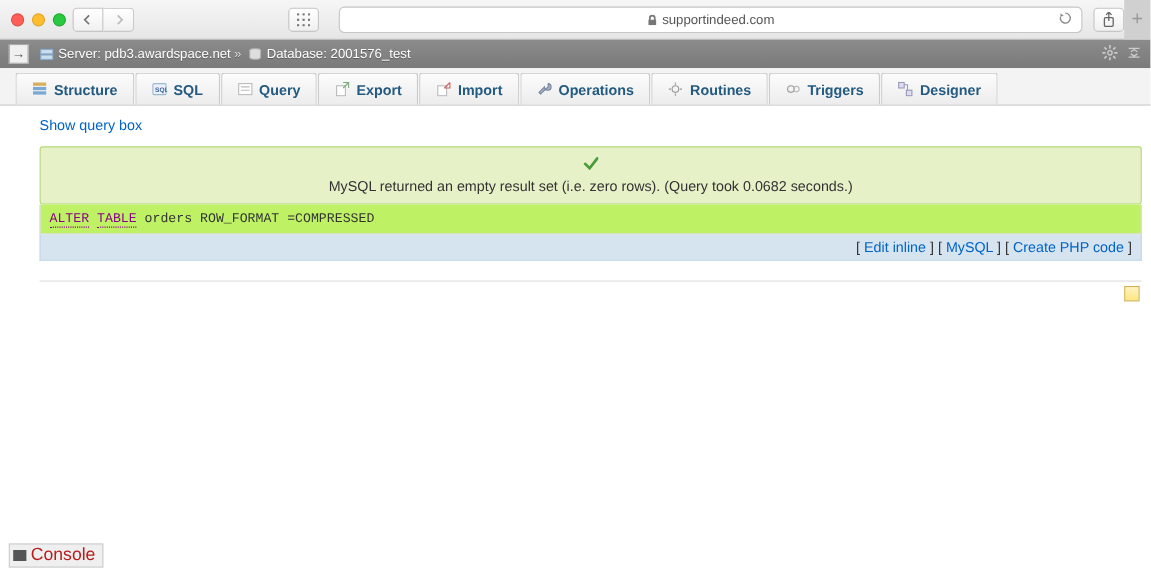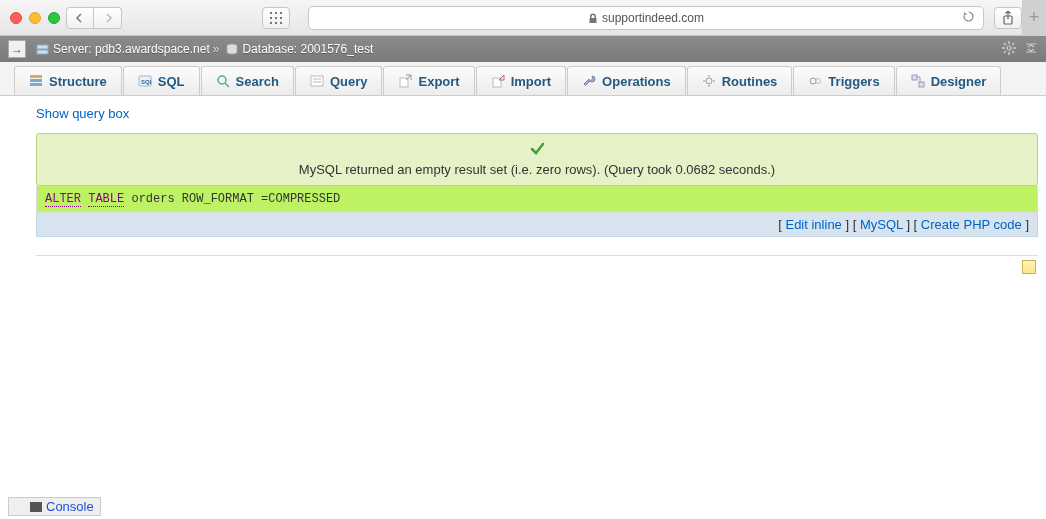--- a/index.html
+++ b/index.html
@@ -154,22 +154,22 @@
 .collapse-box {
   width: 14px; height: 14px;
   border: 1px solid #d0b050;
   background: linear-gradient(#fff3c0,#ffe680);
 }
 .console-bar {
   position: absolute; left: 8px; bottom: 3px;
   display: flex; align-items: center; gap: 4px;
   background: #efefef;
   border: 1px solid #ccc;
-  padding: 1px 6px 1px 21px;
-  font-size: 13px; color: #1d4ed8;
+  padding: 1px 6px 1px 3px;
+  font-size: 16px; color: #b91c1c;
   cursor: pointer;
 }
 .console-icon { width: 12px; height: 10px; background: #555; display: inline-block; }
 </style>
 </head>
 <body>
 
 <div class="browser-chrome">
   <div class="traffic-lights">
     <div class="dot red"></div>
@@ -283,29 +283,20 @@
         <svg width="14" height="14">
           <rect x="1" y="2" width="12" height="10" rx="1" fill="#eef" stroke="#9bc"></rect>
           <text x="3" y="10" font-size="6" fill="#369">SQL</text>
         </svg>
       </span>
     <span>SQL</span>
   </div>
   <div class="tab">
     <span class="tab-icon">
         <svg width="14" height="14">
-          <circle cx="6" cy="6" r="4" fill="none" stroke="#5a9" stroke-width="1.5"></circle>
-          <line x1="9" y1="9" x2="13" y2="13" stroke="#5a9" stroke-width="1.5"></line>
-        </svg>
-      </span>
-    <span>Search</span>
-  </div>
-  <div class="tab">
-    <span class="tab-icon">
-        <svg width="14" height="14">
           <rect x="1" y="2" width="12" height="10" fill="#fff" stroke="#bbb"></rect>
           <line x1="3" y1="5" x2="11" y2="5" stroke="#bbb"></line>
           <line x1="3" y1="8" x2="11" y2="8" stroke="#bbb"></line>
         </svg>
       </span>
     <span>Query</span>
   </div>
   <div class="tab">
     <span class="tab-icon">
         <svg width="14" height="14">

